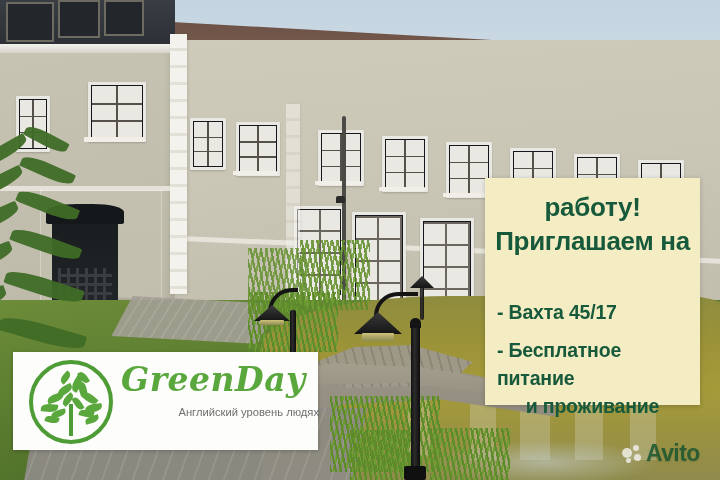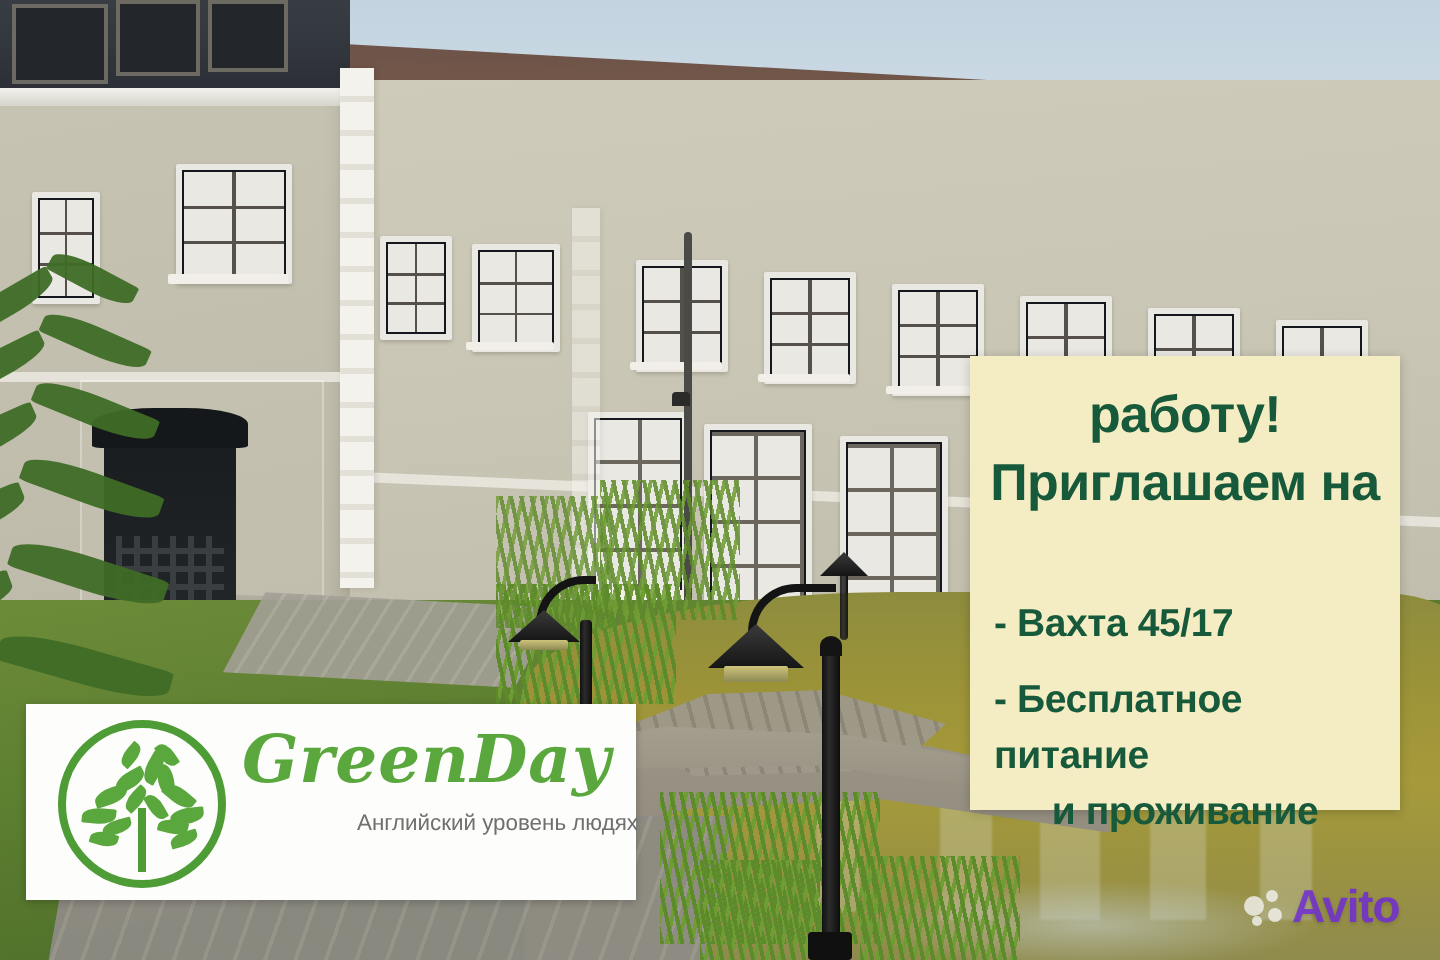--- a/index.html
+++ b/index.html
@@ -148,21 +148,21 @@
     letter-spacing:.5px;}
   .logo-tag{position:absolute;left:106px;top:52px;width:200px;
     color:#6f6f6f;font-size:11.2px;line-height:16.5px;text-align:right;
     font-family:"Liberation Sans",sans-serif;}
 
   
   .avito{position:absolute;left:622px;top:440px;height:26px;
     display:flex;align-items:center;gap:5px;opacity:.82;}
   .avito-dots{position:relative;width:19px;height:17px;}
   .avito-dots b{position:absolute;display:block;border-radius:50%;background:#f2f1ec;}
-  .avito-word{color:#6d28d9;font-size:23px;font-weight:bold;line-height:23px;
+  .avito-word{color:#14532d;font-size:23px;font-weight:bold;line-height:23px;
     letter-spacing:-.6px;font-family:"Liberation Sans",sans-serif;
     text-shadow:0 1px 2px rgba(0,0,0,.18);}
 </style>
 </head>
 <body>
 
 <div id="shot">
 
   <div class="sky"></div>
 

